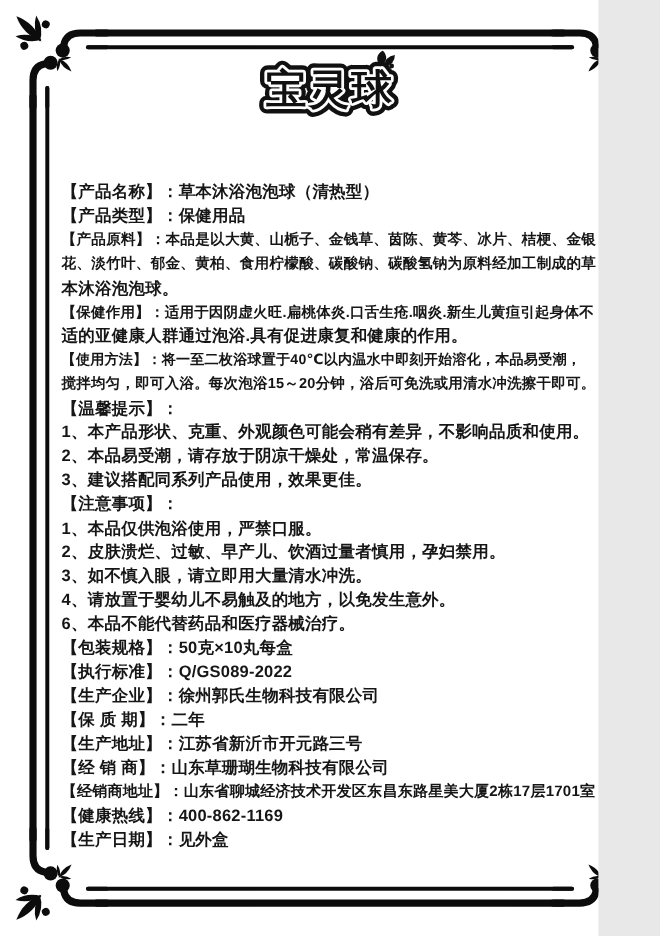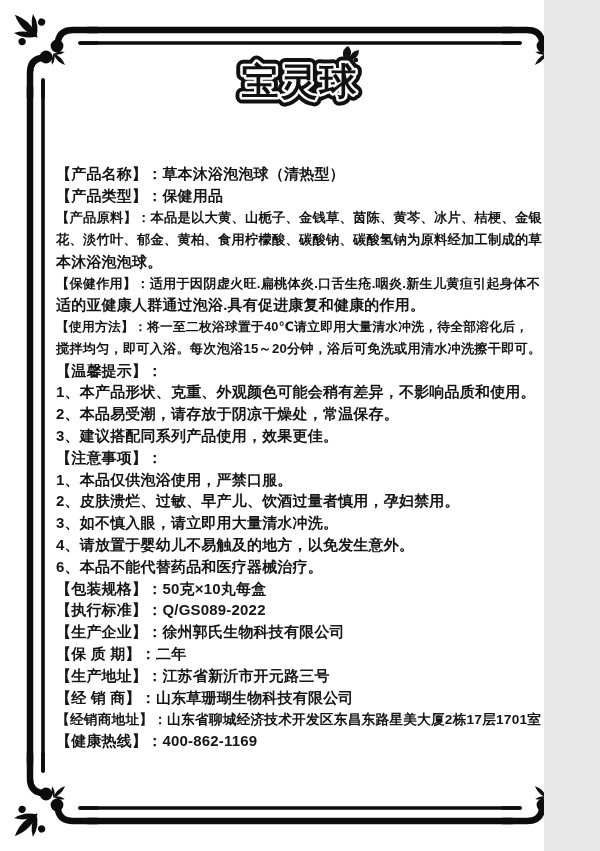--- a/index.html
+++ b/index.html
@@ -107,35 +107,36 @@
 
 
   <div class="body-text">
       <div class="line">【产品名称】：草本沐浴泡泡球（清热型）</div>
       <div class="line">【产品类型】：保健用品</div>
       <div class="line" style="font-size: 13.3px;">【产品原料】：本品是以大黄、山栀子、金钱草、茵陈、黄芩、冰片、桔梗、金银</div>
       <div class="line" style="font-size: 13.3px;">花、淡竹叶、郁金、黄柏、食用柠檬酸、碳酸钠、碳酸氢钠为原料经加工制成的草</div>
       <div class="line">本沐浴泡泡球。</div>
       <div class="line" style="font-size: 13.2px;">【保健作用】：适用于因阴虚火旺.扁桃体炎.口舌生疮.咽炎.新生儿黄疸引起身体不</div>
       <div class="line">适的亚健康人群通过泡浴.具有促进康复和健康的作用。</div>
-      <div class="line" style="font-size: 12.8px;">【使用方法】：将一至二枚浴球置于40℃请立即用大量清水冲洗，待全部溶化后，</div>
+      <div class="line" style="font-size: 12.8px;">【使用方法】：将一至二枚浴球置于40℃以内温水中即刻开始溶化，本品易受潮，</div>
       <div class="line" style="font-size: 13.2px;">搅拌均匀，即可入浴。每次泡浴15～20分钟，浴后可免洗或用清水冲洗擦干即可。</div>
       <div class="line">【温馨提示】：</div>
       <div class="line">1、本产品形状、克重、外观颜色可能会稍有差异，不影响品质和使用。</div>
       <div class="line">2、本品易受潮，请存放于阴凉干燥处，常温保存。</div>
       <div class="line">3、建议搭配同系列产品使用，效果更佳。</div>
       <div class="line">【注意事项】：</div>
       <div class="line">1、本品仅供泡浴使用，严禁口服。</div>
       <div class="line">2、皮肤溃烂、过敏、早产儿、饮酒过量者慎用，孕妇禁用。</div>
       <div class="line">3、如不慎入眼，请立即用大量清水冲洗。</div>
       <div class="line">4、请放置于婴幼儿不易触及的地方，以免发生意外。</div>
       <div class="line">6、本品不能代替药品和医疗器械治疗。</div>
       <div class="line">【包装规格】：50克×10丸每盒</div>
       <div class="line">【执行标准】：Q/GS089-2022</div>
       <div class="line">【生产企业】：徐州郭氏生物科技有限公司</div>
       <div class="line">【保 质 期】：二年</div>
       <div class="line">【生产地址】：江苏省新沂市开元路三号</div>
       <div class="line">【经 销 商】：山东草珊瑚生物科技有限公司</div>
       <div class="line" style="font-size: 13.7px;">【经销商地址】：山东省聊城经济技术开发区东昌东路星美大厦2栋17层1701室</div>
       <div class="line">【健康热线】：400-862-1169</div>
+      <div class="line">【生产日期】：见外盒</div>
     </div>
 
 </div>
 
 </body></html>

